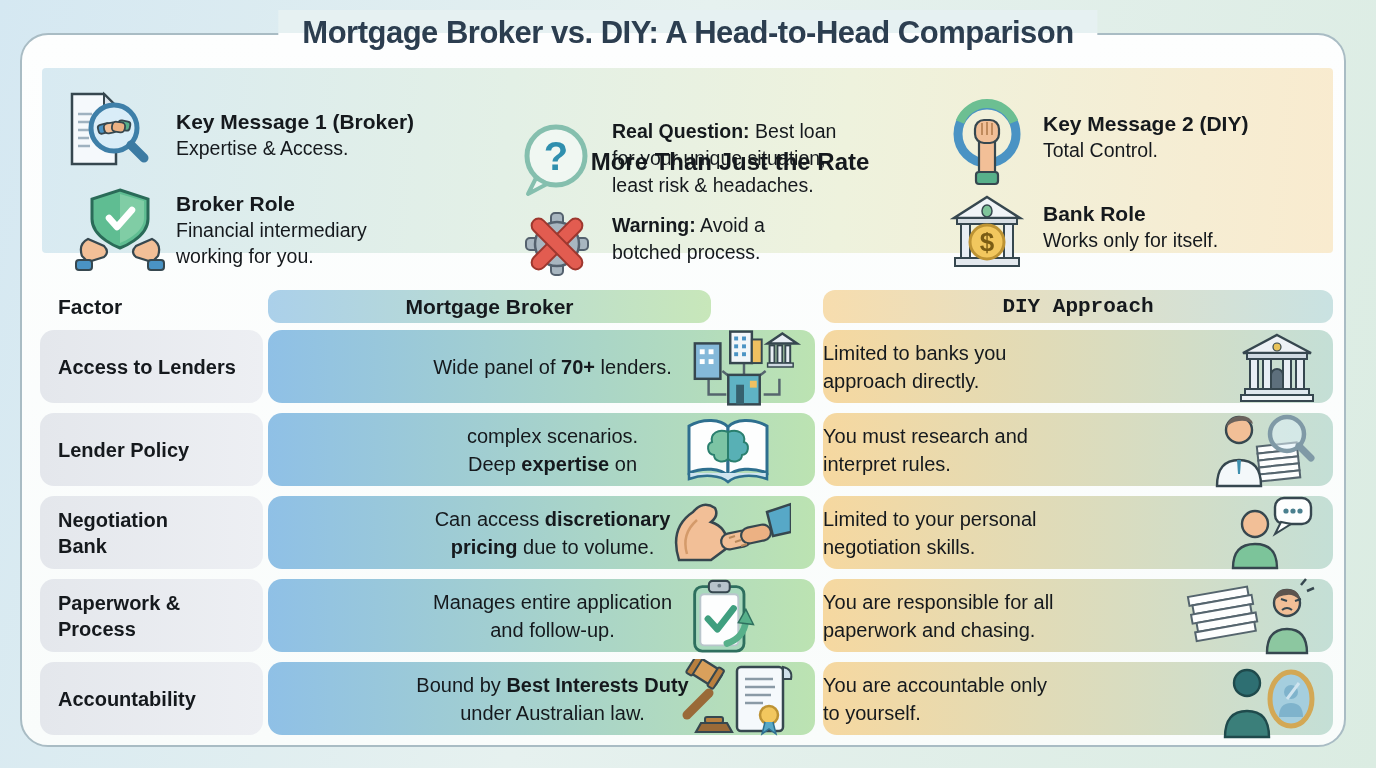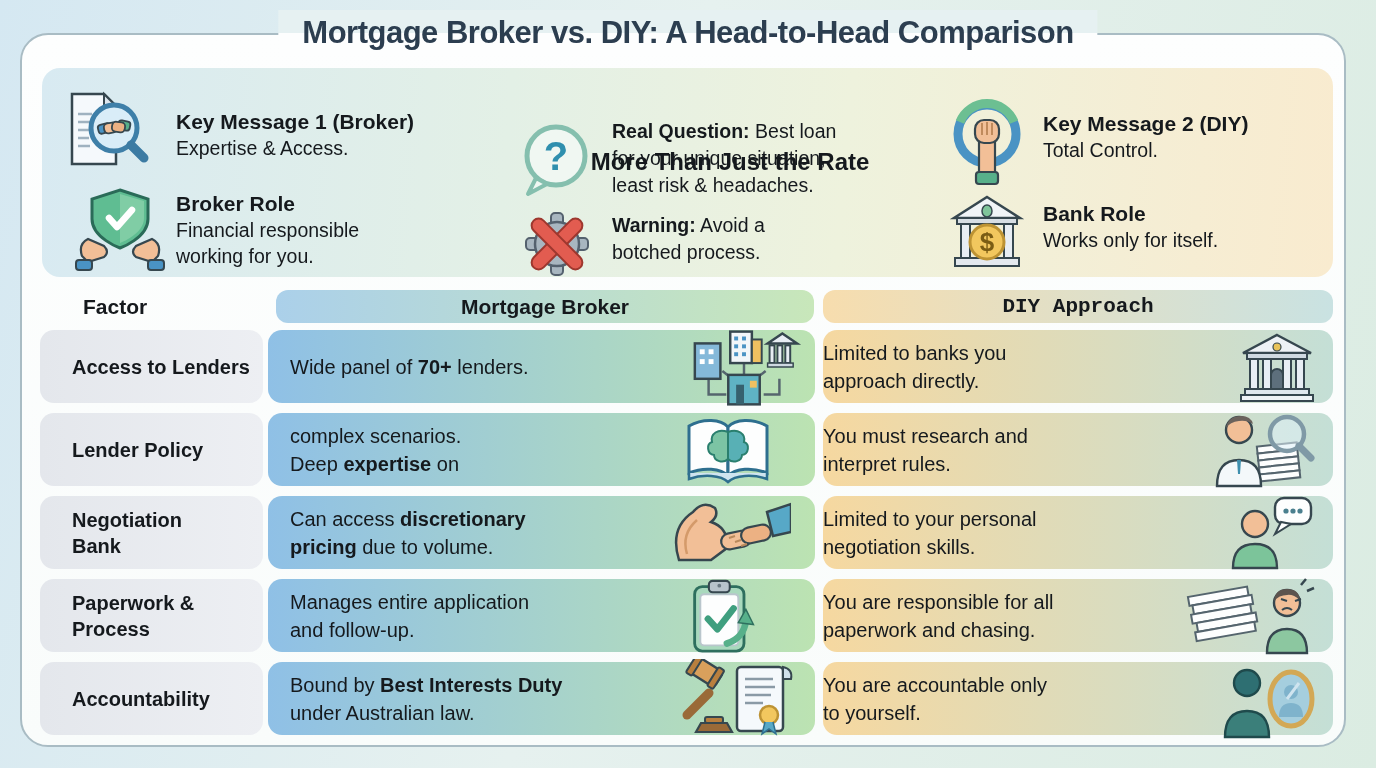--- a/index.html
+++ b/index.html
@@ -16,53 +16,53 @@
   .title-band{
     position:absolute;top:10px;left:50%;transform:translateX(-50%);
     padding:0 24px;z-index:5;white-space:nowrap;
     background:linear-gradient(180deg,#e6f1f2 0,#e6f1f2 23px,#fdfefe 23px);
   }
   .title-band h1{
     margin:0;font-size:31px;line-height:46px;font-weight:700;
     color:#2c3e50;letter-spacing:-.5px;
   }
   .overview{
-    position:absolute;left:42px;top:68px;width:1291px;height:209px;border-radius:18px;
+    position:absolute;left:42px;top:68px;width:1291px;height:185px;border-radius:4px;
     background:linear-gradient(95deg,#d8eaf2 0%,#e3f0e6 36%,#eef2dd 62%,#f9ebcf 100%);
   }
   .abs{position:absolute;}
   .ov-heading{font-size:21px;font-weight:700;line-height:27px;}
   .ov-body{font-size:19.5px;line-height:26px;}
   .ov-center-heading{
     position:absolute;left:688px;top:80px;transform:translateX(-50%);
     font-size:24px;font-weight:700;white-space:nowrap;
   }
   .ov-lines{font-size:19.5px;line-height:27px;}
   .bd{font-weight:700;}
   
   .col-header{
     position:absolute;top:290px;height:33px;border-radius:12px;
     display:flex;align-items:center;justify-content:center;
     font-size:21px;font-weight:700;
   }
-  .hdr-broker{left:276px;width:538px;background:linear-gradient(90deg,#abd0ea,#c8e7ba);}
+  .hdr-broker{left:268px;width:443px;background:linear-gradient(90deg,#abd0ea,#c8e7ba);}
   .hdr-diy{left:823px;width:510px;background:linear-gradient(90deg,#f7ddae,#c9e2e2);font-family:Liberation Mono, monospace;}
   .hdr-factor{
     position:absolute;left:58px;top:290px;height:33px;display:flex;align-items:center;
-    font-size:21px;font-weight:700;margin-left:25px;
+    font-size:21px;font-weight:700;
   }
   .trow{position:absolute;left:0;width:1376px;height:73px;}
   .r0{top:330px}.r1{top:413px}.r2{top:496px}.r3{top:579px}.r4{top:662px}
   .cell{
     position:absolute;top:0;height:73px;border-radius:14px;box-sizing:border-box;
     display:flex;flex-direction:column;justify-content:center;
   }
-  .fcell{left:40px;width:223px;background:linear-gradient(90deg,#e4e7ec,#edeff3);padding-left:32px;}
+  .fcell{left:40px;width:223px;background:linear-gradient(90deg,#e4e7ec,#edeff3);padding-left:18px;}
   .fcell .fl{font-size:20px;font-weight:700;line-height:26px;}
-  .bcell{left:268px;width:547px;background:linear-gradient(90deg,#8fc0e6,#bce3b2);padding-left:22px;}
+  .bcell{left:268px;width:547px;background:linear-gradient(90deg,#8fc0e6,#bce3b2);padding-left:22px;align-items:center;}
   .dcell{left:823px;width:510px;background:linear-gradient(90deg,#f6d8a0,#c4dfd6);}
   .ln{font-size:20px;line-height:28px;white-space:nowrap;}
   .cicon{position:absolute;right:12px;top:50%;transform:translateY(-50%);}
   .dcell .cicon{right:16px;}
   svg{display:block;}
   svg text{font-family:"Liberation Sans",sans-serif;}
 </style>
 </head>
 <body>
 
@@ -98,21 +98,21 @@
     <path d="M46 4 L74 13 V33 C74 52 46 62 46 62 C46 62 18 52 18 33 V13 Z" fill="#5fbd92" stroke="#2a6b58" stroke-width="3"></path>
     <path d="M46 8 L70 15 V32 C70 48 46 57 46 57 Z" fill="#8ed4ae" opacity=".7"></path>
     <path d="M35 32 l8 9 l15 -17" stroke="#ffffff" stroke-width="6.5" fill="none" stroke-linecap="round" stroke-linejoin="round"></path>
     <path d="M8 70 Q4 58 14 53 L30 60 Q36 66 30 71 L14 76 Z" fill="#f2bf97" stroke="#36474f" stroke-width="2.2"></path>
     <path d="M84 70 Q88 58 78 53 L62 60 Q56 66 62 71 L78 76 Z" fill="#f2bf97" stroke="#36474f" stroke-width="2.2"></path>
     <rect x="2" y="74" width="16" height="10" rx="3" fill="#4a93c4" stroke="#36474f" stroke-width="2"></rect>
     <rect x="74" y="74" width="16" height="10" rx="3" fill="#4a93c4" stroke="#36474f" stroke-width="2"></rect>
   </svg>
   <div class="abs" style="left:134px;top:122px">
     <div class="ov-heading">Broker Role</div>
-    <div class="ov-body">Financial responsible</div>
+    <div class="ov-body">Financial intermediary</div>
     <div class="ov-body">working for you.</div>
   </div>
 
   <div class="ov-center-heading">More Than Just the Rate</div>
 
   <svg class="abs" style="left:472px;top:52px" width="84" height="80" viewBox="0 0 84 80">
     <circle cx="42" cy="36" r="29" fill="#f0f7f2" stroke="#85bfae" stroke-width="5"></circle>
     <path d="M22 58 L14 74 L33 64 Z" fill="#f0f7f2" stroke="#85bfae" stroke-width="4" stroke-linejoin="round"></path>
     <text x="42" y="50" font-size="40" font-weight="bold" fill="#2f8fae" text-anchor="middle">?</text>
   </svg>

